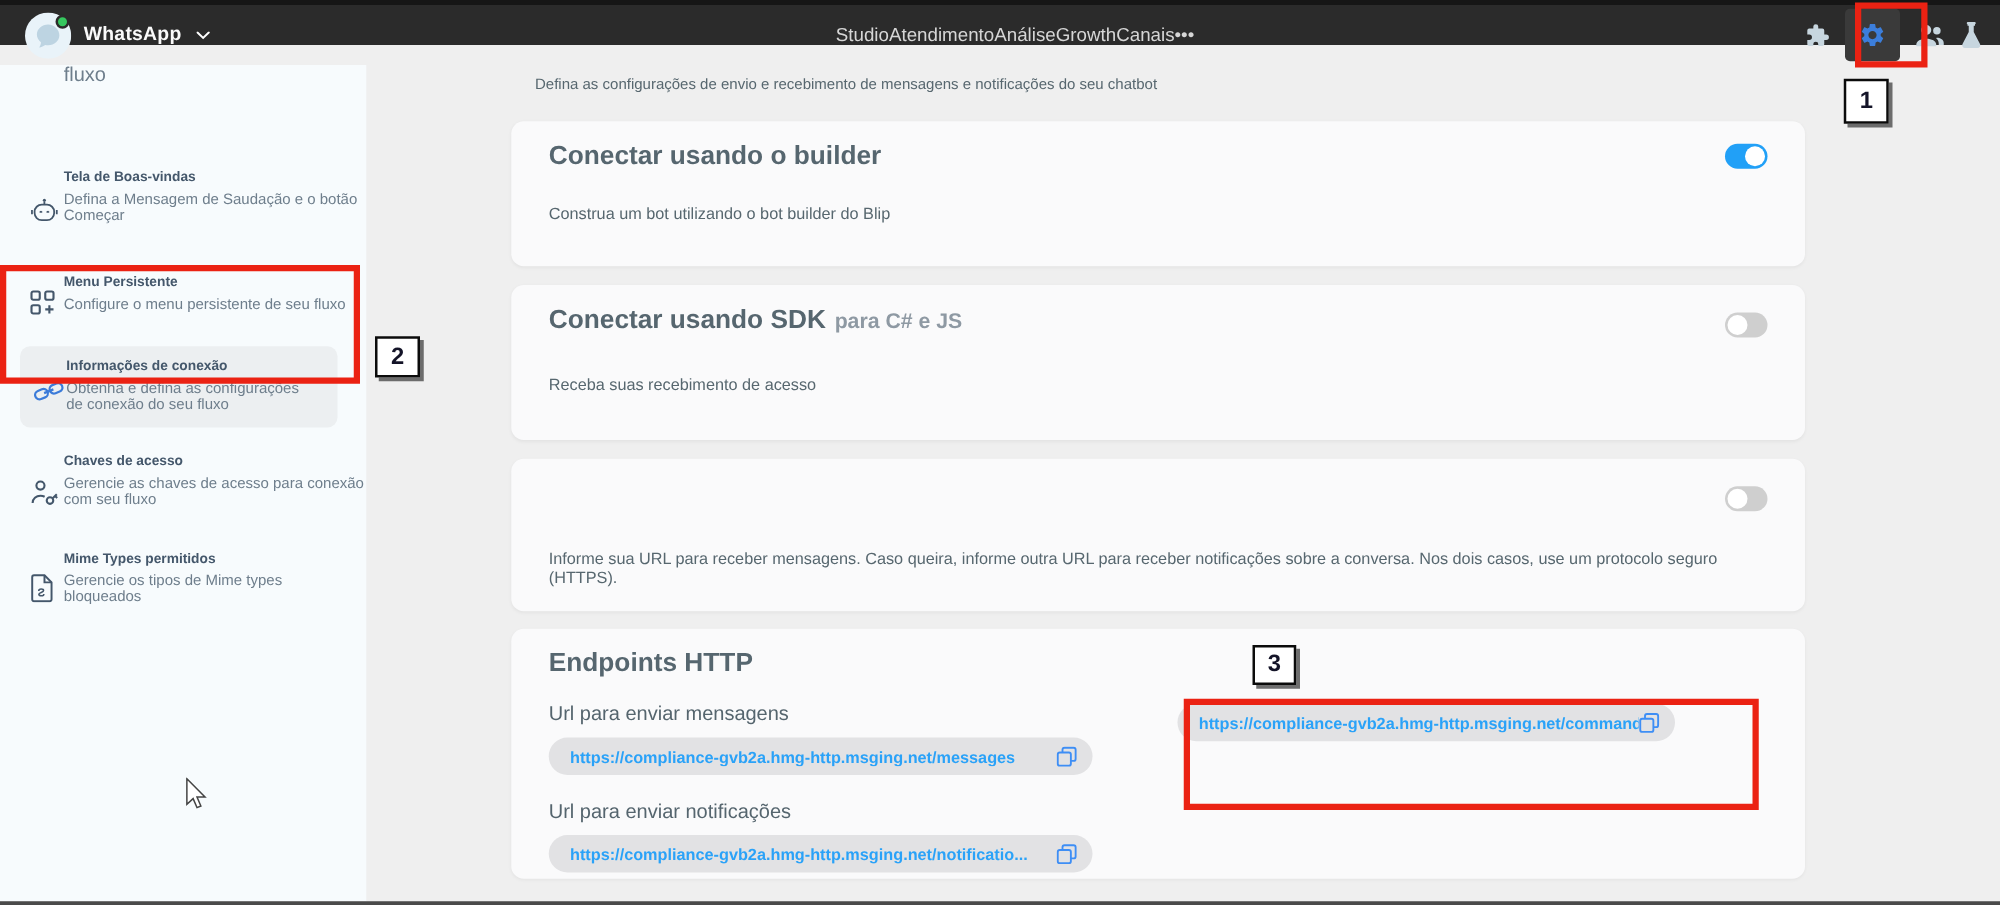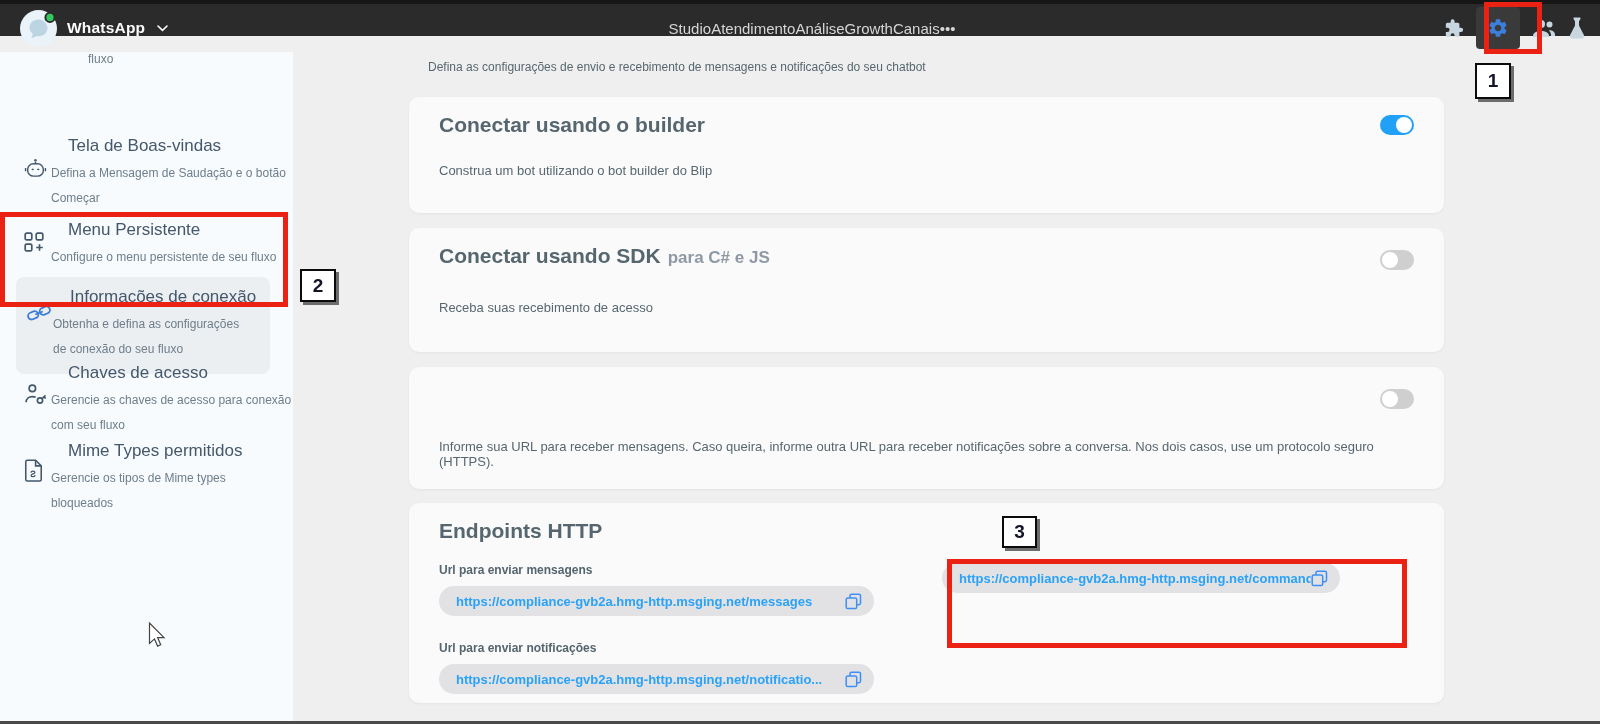--- a/index.html
+++ b/index.html
@@ -21,27 +21,27 @@
   .nav-menu { position:absolute; left:812px; top:4px; height:48px; transform:translateX(-50%);
               display:flex; align-items:center; }
   .nav-item { color:#D6D6D6; font-size:15px; cursor:pointer; white-space:nowrap; }
 
   .nav-icons { position:absolute; right:14px; top:4px; height:48px; display:flex; align-items:center; gap:12px; }
   .icon-btn { display:flex; align-items:center; justify-content:center; cursor:pointer; }
   .gear-active { width:44px; height:42px; background:#3A3A3A; border-radius:4px; }
 
   
   .sidebar { position:absolute; left:0; top:52px; width:293px; bottom:3px; background:#F7FBFD; z-index:2; }
-  .scroll-remnant { position:absolute; left:51px; top:0px; font-size:12px; color:#6E7E8C;margin-left:37px; }
+  .scroll-remnant { position:absolute; left:51px; top:0px; font-size:16px; color:#6E7E8C; }
 
   .side-item { position:absolute; left:0; width:100%; cursor:pointer; }
   .s-icon { position:absolute; left:24px; }
   .s-text { margin-left:51px; }
-  .s-title { font-size:17px; font-weight:400; color:#44576B; margin-bottom:5px;margin-left:17px; }
-  .s-desc { font-size:12px; color:#6E7E8C; line-height:25px; }
+  .s-title { font-size:11px; font-weight:700; color:#44576B; margin-bottom:5px; }
+  .s-desc { font-size:12px; color:#6E7E8C; line-height:13px; }
 
   #side1 { top:84px; }  #side1 .s-icon{ top:22px; } #side1 .s-desc{ max-width:236px; }
   #side2 { top:168px; } #side2 .s-icon{ top:12px; } #side2 .s-desc{ max-width:232px; }
   #side4 { top:311px; } #side4 .s-icon{ top:20px; } #side4 .s-desc{ max-width:246px; }
   #side5 { top:389px; } #side5 .s-icon{ top:18px; } #side5 .s-desc{ max-width:186px; }
 
   .side-item.selected { left:16px; width:254px; top:225px; background:#ECEFF1; border-radius:8px;
                         padding:10px 0 12px 0; }
   .side-item.selected .s-icon { left:10px; top:24px; }
   .side-item.selected .s-text { margin-left:37px; }
@@ -66,21 +66,21 @@
   .toggle { position:absolute; right:30px; top:18px; width:34px; height:20px; border-radius:10px; cursor:pointer; }
   #card2 .toggle, #card3 .toggle { top:22px; }
   .toggle .knob { position:absolute; top:2px; width:16px; height:16px; border-radius:50%; background:#fff; }
   .toggle.on  { background:#21A0F7; }  .toggle.on  .knob { right:2px; }
   .toggle.off { background:#CFCFCF; }  .toggle.off .knob { left:2px; }
 
   .ep-field { position:absolute; }
   #field-msg   { left:30px;  top:60px;  width:435px; }
   #field-cmd   { left:533px; top:60px;  width:398px; }
   #field-notif { left:30px;  top:138px; width:435px; }
-  .ep-label { font-size:12px; font-weight:700; color:#55656E; margin-bottom:9px; }
+  .ep-label { font-size:16px; font-weight:400; color:#55656E; margin-bottom:9px; }
   .pill { height:30px; background:#E2E2E4; border-radius:16px; display:flex; align-items:center;
           padding:0 12px 0 17px; }
   .pill-url { font-size:13px; font-weight:700; color:#2AA2F8; white-space:nowrap; overflow:hidden;
               text-overflow:clip; cursor:pointer; }
   .copy-btn { margin-left:auto; display:flex; cursor:pointer; flex:0 0 auto; }
 
   
   .red-box { position:absolute; border:5px solid #EB2213; z-index:50; }
   #redbox1 { left:1484px; top:2px;   width:58px;  height:52px; }
   #redbox2 { left:0px;    top:212px; width:288px; height:95px; }

